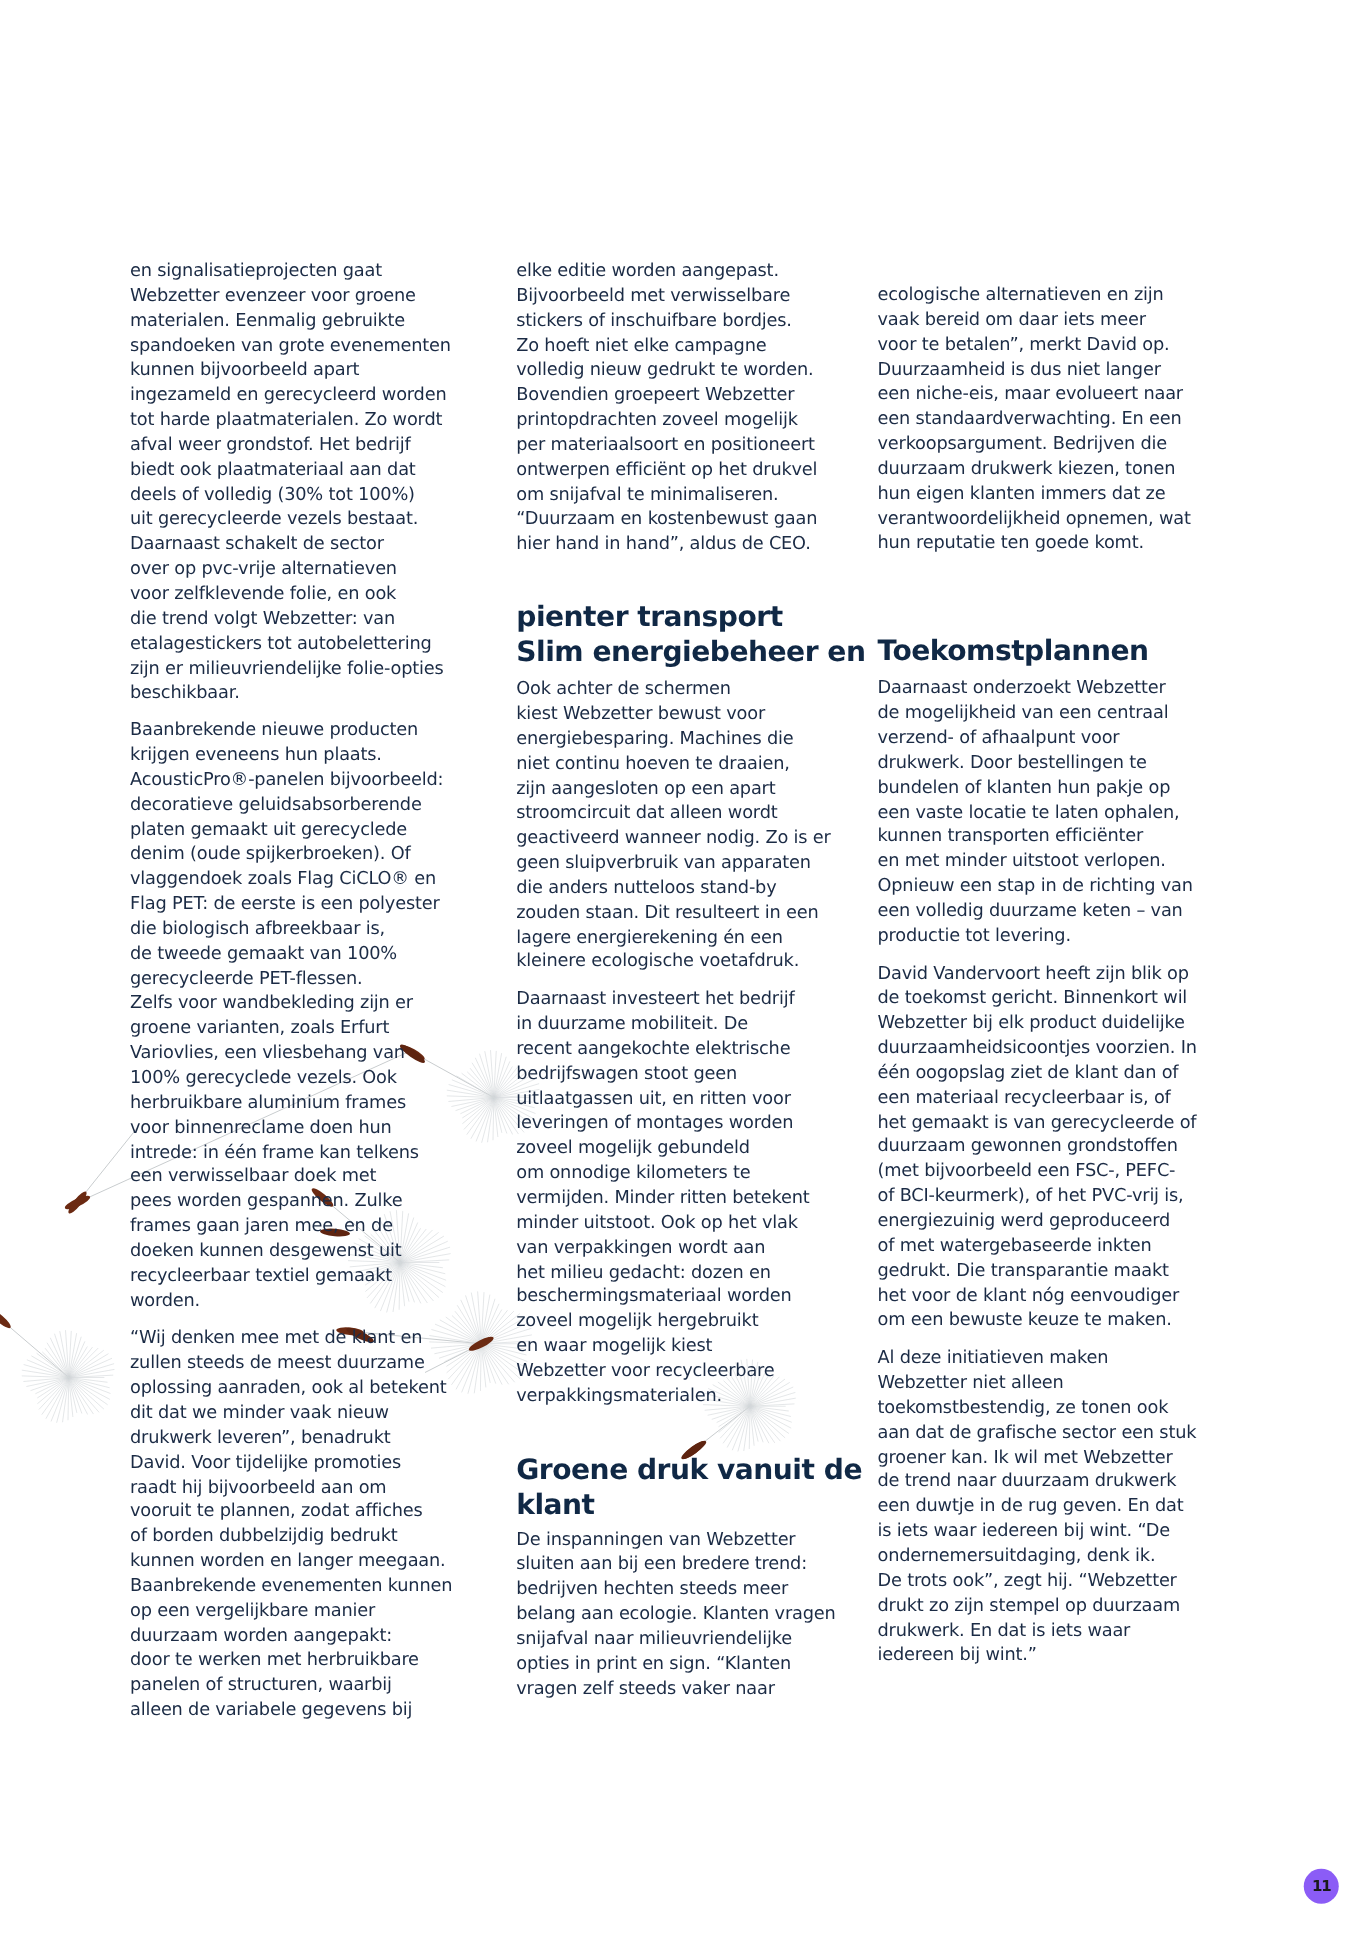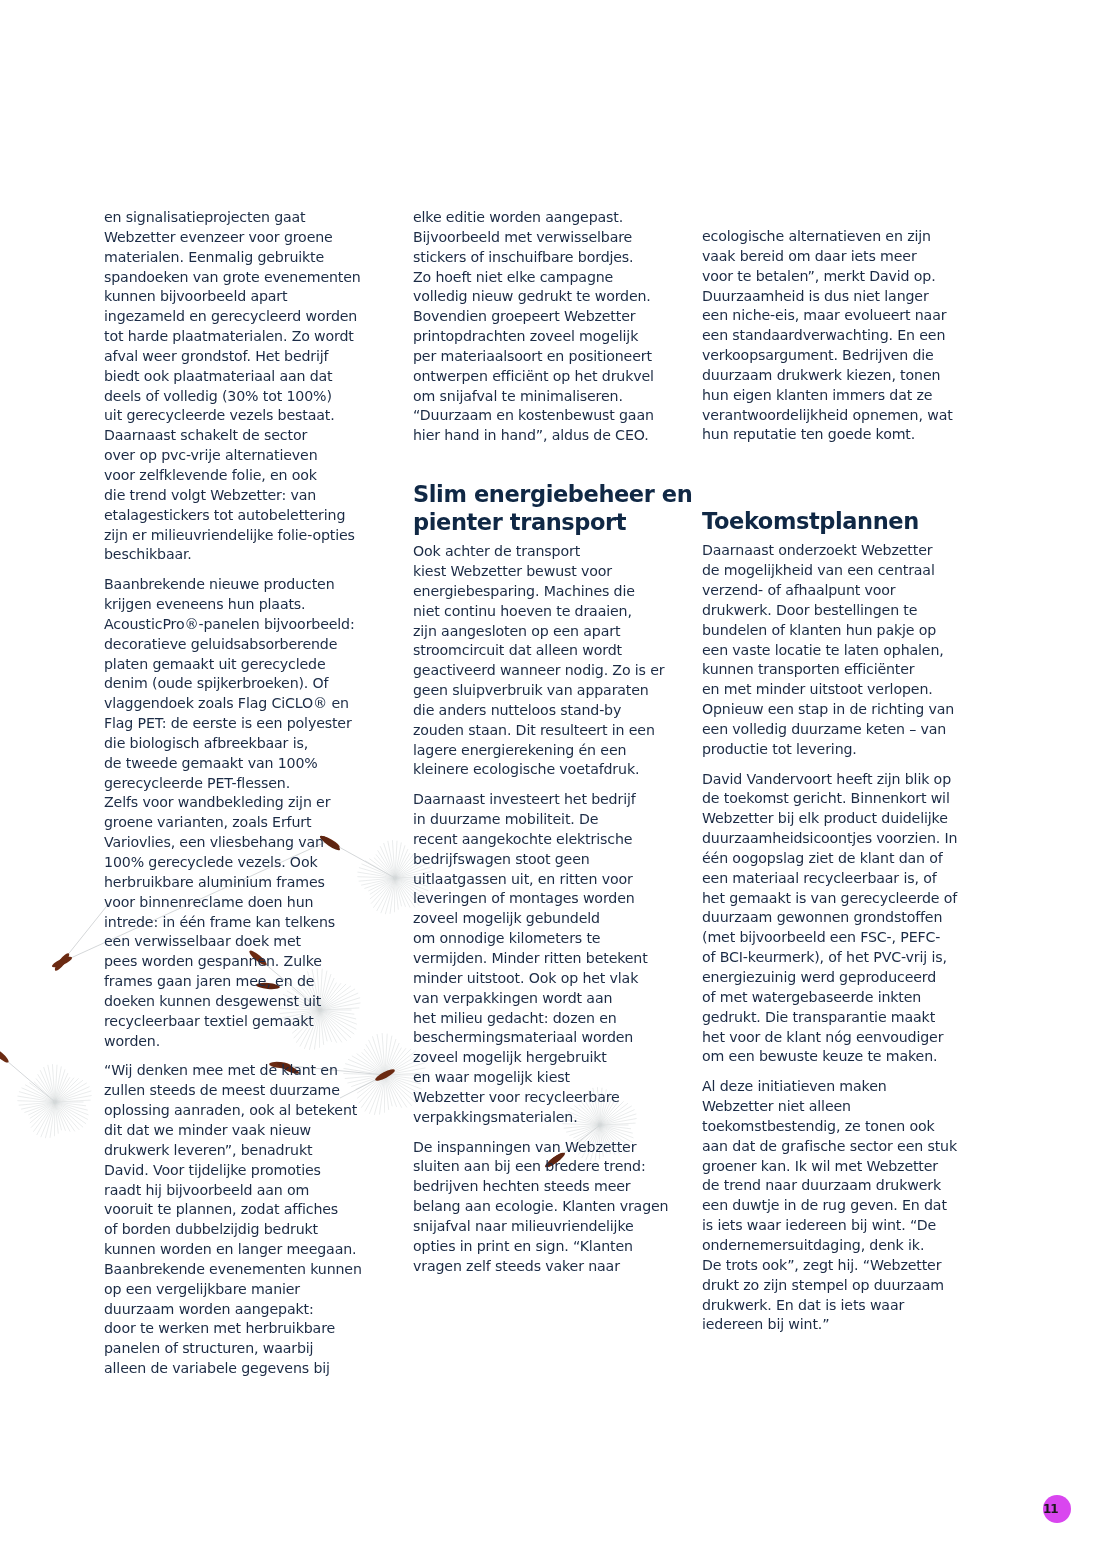--- a/index.html
+++ b/index.html
@@ -22,22 +22,22 @@
     .heading {
       margin: 0; font-weight: bold; color: #102845;
       font-size: 22.5px; line-height: 28px; letter-spacing: -0.4px;
     }
     .heading .hline { display: block; white-space: nowrap; }
     .sec-2a-heading { margin-top: 34px; margin-bottom: 6px; }
     .sec-2b-heading { margin-top: 34px; margin-bottom: 5px; }
     .sec-3-heading { margin-top: 62px; margin-bottom: 6px; }
     .page-number {
       position: absolute; left: 1043px; top: 1495px; width: 28px; height: 28px;
-      border-radius: 50%; background: #d946ef; color: #1a1a1a;
-      font-weight: bold; font-size: 12px; line-height: 28px; 
+      border-radius: 50%; background: #8b5cf6; color: #1a1a1a;
+      font-weight: bold; font-size: 12px; line-height: 28px; text-align: center;
       letter-spacing: -1px;
     }
     .deco { position: absolute; inset: 0; pointer-events: none; }
   </style>
 </head>
 <body>
 
 <div class="page">
 
   <svg class="deco" width="1093" height="1546" viewBox="0 0 1093 1546">
@@ -416,25 +416,25 @@
         <span class="line">volledig nieuw gedrukt te worden.</span>
         <span class="line">Bovendien groepeert Webzetter</span>
         <span class="line">printopdrachten zoveel mogelijk</span>
         <span class="line">per materiaalsoort en positioneert</span>
         <span class="line">ontwerpen efficiënt op het drukvel</span>
         <span class="line">om snijafval te minimaliseren.</span>
         <span class="line">“Duurzaam en kostenbewust gaan</span>
         <span class="line">hier hand in hand”, aldus de CEO.</span>
       </p>
     <h2 class="heading sec-2a-heading">
+        <span class="hline">pienter transport</span>
         <span class="hline">Slim energiebeheer en</span>
-        <span class="hline">pienter transport</span>
       </h2>
     <p class="para">
-        <span class="line">Ook achter de transport</span>
+        <span class="line">Ook achter de schermen</span>
         <span class="line">kiest Webzetter bewust voor</span>
         <span class="line">energiebesparing. Machines die</span>
         <span class="line">niet continu hoeven te draaien,</span>
         <span class="line">zijn aangesloten op een apart</span>
         <span class="line">stroomcircuit dat alleen wordt</span>
         <span class="line">geactiveerd wanneer nodig. Zo is er</span>
         <span class="line">geen sluipverbruik van apparaten</span>
         <span class="line">die anders nutteloos stand-by</span>
         <span class="line">zouden staan. Dit resulteert in een</span>
         <span class="line">lagere energierekening én een</span>
@@ -452,20 +452,24 @@
         <span class="line">vermijden. Minder ritten betekent</span>
         <span class="line">minder uitstoot. Ook op het vlak</span>
         <span class="line">van verpakkingen wordt aan</span>
         <span class="line">het milieu gedacht: dozen en</span>
         <span class="line">beschermingsmateriaal worden</span>
         <span class="line">zoveel mogelijk hergebruikt</span>
         <span class="line">en waar mogelijk kiest</span>
         <span class="line">Webzetter voor recycleerbare</span>
         <span class="line">verpakkingsmaterialen.</span>
       </p>
+    <h2 class="heading sec-2b-heading">
+        <span class="hline">Groene druk vanuit de</span>
+        <span class="hline">klant</span>
+      </h2>
     <p class="para">
         <span class="line">De inspanningen van Webzetter</span>
         <span class="line">sluiten aan bij een bredere trend:</span>
         <span class="line">bedrijven hechten steeds meer</span>
         <span class="line">belang aan ecologie. Klanten vragen</span>
         <span class="line">snijafval naar milieuvriendelijke</span>
         <span class="line">opties in print en sign. “Klanten</span>
         <span class="line">vragen zelf steeds vaker naar</span>
       </p>
   </div>

